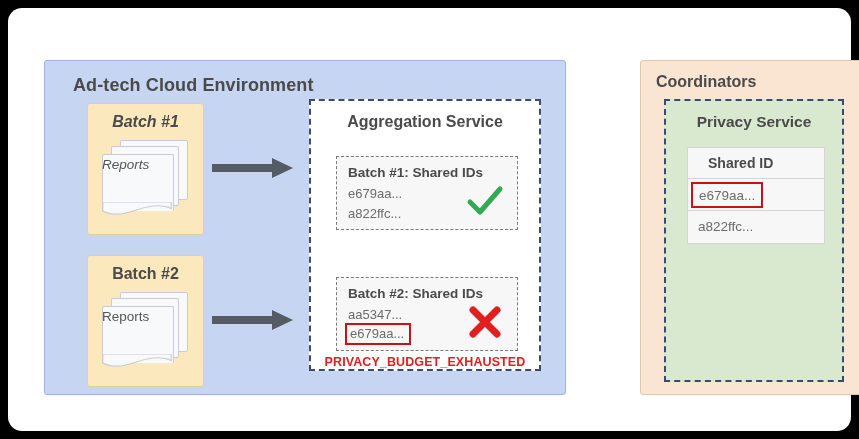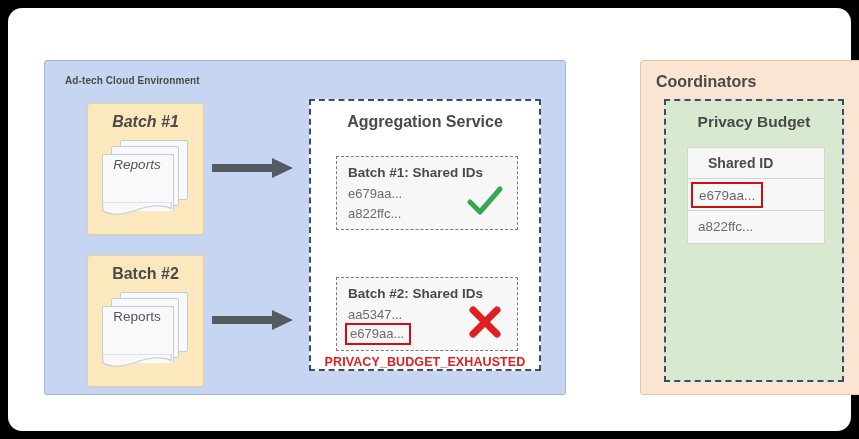--- a/index.html
+++ b/index.html
@@ -38,23 +38,23 @@
     left: 36px;
     top: 52px;
     width: 520px;
     height: 333px;
     background: #c6d6f2;
     border: 1px solid #9fb4de;
     border-radius: 3px;
   }
   #adtech-title {
     position: absolute;
-    left: 20px;
+    left: 28px;
     top: 14px;
-    font-size: 10px;
+    font-size: 18px;
     font-weight: 700;
     color: #4a4a4a;
     letter-spacing: 0.1px;
     white-space: nowrap;
   }
 
   
   .batch-box {
     position: absolute;
     width: 115px;
@@ -94,21 +94,20 @@
   .doc-back1 { left: 9px;  top: 6px;  width: 66px; height: 58px; }
   .doc-front {
     left: 0px; top: 14px; width: 70px; height: 56px;
     border-bottom: none;
     z-index: 2;
   }
   .doc-front-label {
     position: absolute;
     left: 0; top: 17px;
     width: 70px;
-    text-align: center;
     font-size: 13.5px;
     color: #555555;
     z-index: 3;
   }
   .doc-wave {
     position: absolute;
     left: 0px;
     top: 62px;
     width: 70px;
     height: 14px;
@@ -361,21 +360,21 @@
         </div>
 
         <div id="error-text">PRIVACY_BUDGET_EXHAUSTED</div>
       </div>
     </div>
 
     <div id="coord-panel">
       <div id="coord-title">Coordinators</div>
 
       <div id="privacy-panel">
-        <div id="privacy-title">Privacy Budget</div>
+        <div id="privacy-title">Privacy Service</div>
 
         <div id="id-table">
           <div class="table-head">Shared ID</div>
           <div class="table-row flagged">
             <span class="row-flag">e679aa...</span>
           </div>
           <div class="table-row">a822ffc...</div>
         </div>
       </div>
     </div>

